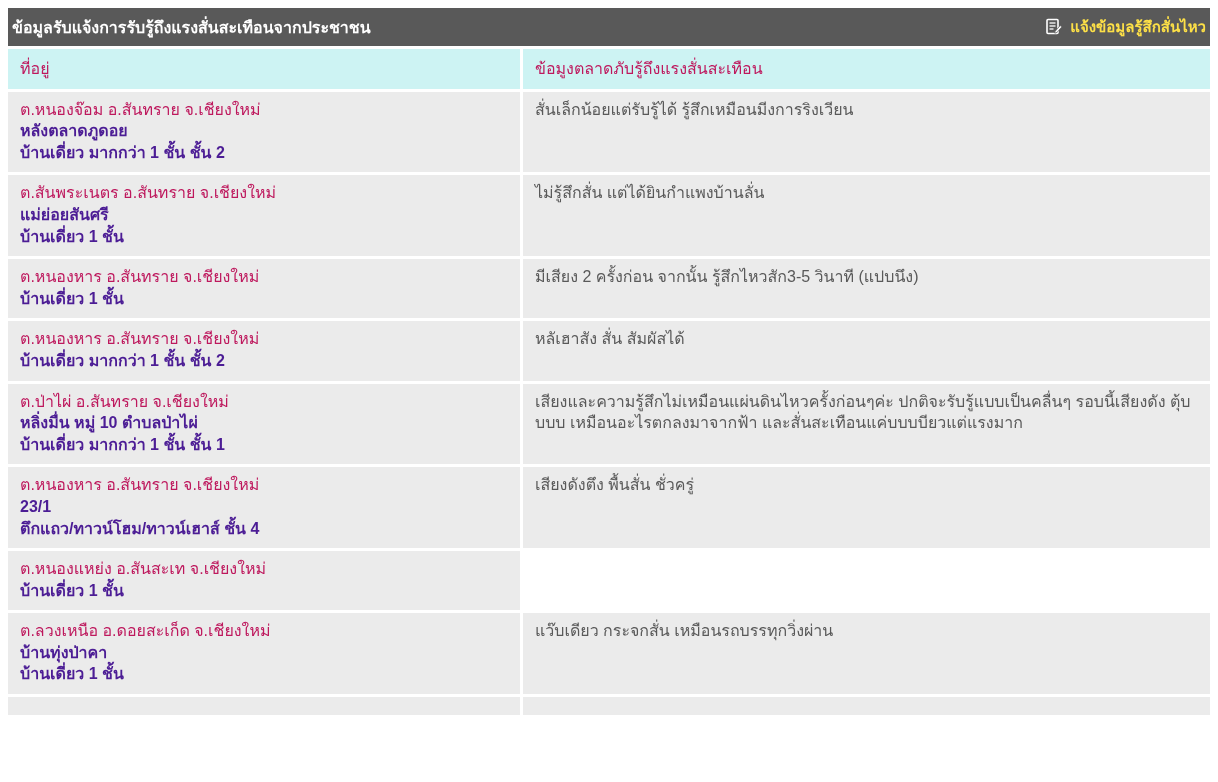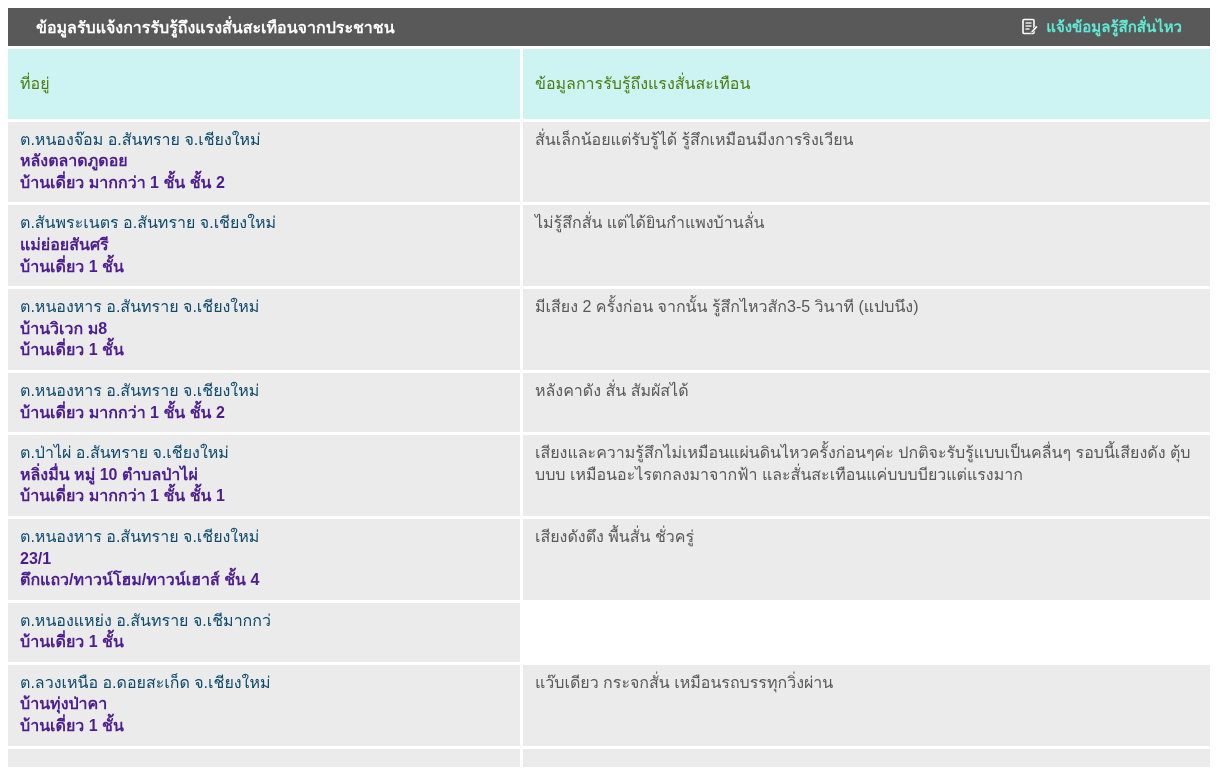--- a/index.html
+++ b/index.html
@@ -16,33 +16,33 @@
     gap: 3px;
   }
   
   .panel-header {
     background: #595959;
     color: #ffffff;
     height: 38px;
     display: flex;
     align-items: center;
     justify-content: space-between;
-    padding: 0 28px;
+    padding: 0 4px;
   }
   .panel-title {
     font-size: 16px;
     font-weight: bold;
   }
   .report-button {
     display: flex;
     align-items: center;
     gap: 7px;
     font-size: 15px;
     font-weight: bold;
-    color: #5eead4;
+    color: #fde047;
     background: transparent;
     border: none;
     cursor: pointer;
     font-family: inherit;
   }
   .report-button svg { display: block; }
   
   .grid-row {
     display: grid;
     grid-template-columns: 512px 1fr;
@@ -50,25 +50,25 @@
   }
   .cell {
     background: #ebebeb;
     padding: 7px 12px 9px 12px;
     font-size: 16px;
     line-height: 1.35;
     color: #595959;
   }
   .header-row .cell {
     background: #cdf3f3;
-    color: #4d7c0f;
-    padding: 24px 12px;
+    color: #be185d;
+    padding: 9px 12px;
     font-weight: normal;
   }
-  .addr-line1 { color: #0c4a6e; }
+  .addr-line1 { color: #be185d; }
   .addr-green { color: #4c1d95; font-weight: bold; }
   .report-text { color: #595959; }
   .stub-row .cell { height: 18px; padding: 2px 12px; }
 </style>
 </head>
 <body>
 
 <div class="page">
 
   <div class="panel-header">
@@ -82,21 +82,21 @@
           <line x1="4.5" y1="11" x2="8.5" y2="11" stroke="#ffffff" stroke-width="1.3"></line>
           <path d="M10.2 13.2 L15.2 7.6 L16.8 9 L11.8 14.6 L9.8 15.2 Z" fill="#ffffff" stroke="#595959" stroke-width="0.7"></path>
         </svg>
       </span>
       <span>แจ้งข้อมูลรู้สึกสั่นไหว</span>
     </button>
   </div>
 
   <div class="grid-row header-row">
     <div class="cell">ที่อยู่</div>
-    <div class="cell">ข้อมูลการรับรู้ถึงแรงสั่นสะเทือน</div>
+    <div class="cell">ข้อมูงตลาดภับรู้ถึงแรงสั่นสะเทือน</div>
   </div>
 
   <div class="grid-row">
     <div class="cell">
       <div class="addr-line1">ต.หนองจ๊อม อ.สันทราย จ.เชียงใหม่</div>
       <div class="addr-green">หลังตลาดภูดอย</div>
       <div class="addr-green">บ้านเดี่ยว มากกว่า 1 ชั้น ชั้น 2</div>
     </div>
     <div class="cell report-text">สั่นเล็กน้อยแต่รับรู้ได้ รู้สึกเหมือนมีงการริงเวียน</div>
   </div>
@@ -106,32 +106,31 @@
       <div class="addr-line1">ต.สันพระเนตร อ.สันทราย จ.เชียงใหม่</div>
       <div class="addr-green">แม่ย่อยสันศรี</div>
       <div class="addr-green">บ้านเดี่ยว 1 ชั้น</div>
     </div>
     <div class="cell report-text">ไม่รู้สึกสั่น แต่ได้ยินกำแพงบ้านลั่น</div>
   </div>
 
   <div class="grid-row">
     <div class="cell">
       <div class="addr-line1">ต.หนองหาร อ.สันทราย จ.เชียงใหม่</div>
-      <div class="addr-green">บ้านวิเวก ม8</div>
       <div class="addr-green">บ้านเดี่ยว 1 ชั้น</div>
     </div>
     <div class="cell report-text">มีเสียง 2 ครั้งก่อน จากนั้น รู้สึกไหวสัก3-5 วินาที (แปบนึง)</div>
   </div>
 
   <div class="grid-row">
     <div class="cell">
       <div class="addr-line1">ต.หนองหาร อ.สันทราย จ.เชียงใหม่</div>
       <div class="addr-green">บ้านเดี่ยว มากกว่า 1 ชั้น ชั้น 2</div>
     </div>
-    <div class="cell report-text">หลังคาดัง สั่น สัมผัสได้</div>
+    <div class="cell report-text">หลัเฮาสัง สั่น สัมผัสได้</div>
   </div>
 
   <div class="grid-row">
     <div class="cell">
       <div class="addr-line1">ต.ป่าไผ่ อ.สันทราย จ.เชียงใหม่</div>
       <div class="addr-green">หลิ่งมื่น หมู่ 10 ตำบลป่าไผ่</div>
       <div class="addr-green">บ้านเดี่ยว มากกว่า 1 ชั้น ชั้น 1</div>
     </div>
     <div class="cell report-text">เสียงและความรู้สึกไม่เหมือนแผ่นดินไหวครั้งก่อนๆค่ะ ปกติจะรับรู้แบบเป็นคลื่นๆ รอบนี้เสียงดัง ตุ้บบบบ เหมือนอะไรตกลงมาจากฟ้า และสั่นสะเทือนแค่บบบบียวแต่แรงมาก</div>
   </div>
@@ -140,21 +139,21 @@
     <div class="cell">
       <div class="addr-line1">ต.หนองหาร อ.สันทราย จ.เชียงใหม่</div>
       <div class="addr-green">23/1</div>
       <div class="addr-green">ตึกแถว/ทาวน์โฮม/ทาวน์เฮาส์ ชั้น 4</div>
     </div>
     <div class="cell report-text">เสียงดังตึง พื้นสั่น ชั่วครู่</div>
   </div>
 
   <div class="grid-row">
     <div class="cell">
-      <div class="addr-line1">ต.หนองแหย่ง อ.สันทราย จ.เชีมากกว่</div>
+      <div class="addr-line1">ต.หนองแหย่ง อ.สันสะเท จ.เชียงใหม่</div>
       <div class="addr-green">บ้านเดี่ยว 1 ชั้น</div>
     </div>
   </div>
 
   <div class="grid-row">
     <div class="cell">
       <div class="addr-line1">ต.ลวงเหนือ อ.ดอยสะเก็ด จ.เชียงใหม่</div>
       <div class="addr-green">บ้านทุ่งป่าคา</div>
       <div class="addr-green">บ้านเดี่ยว 1 ชั้น</div>
     </div>

